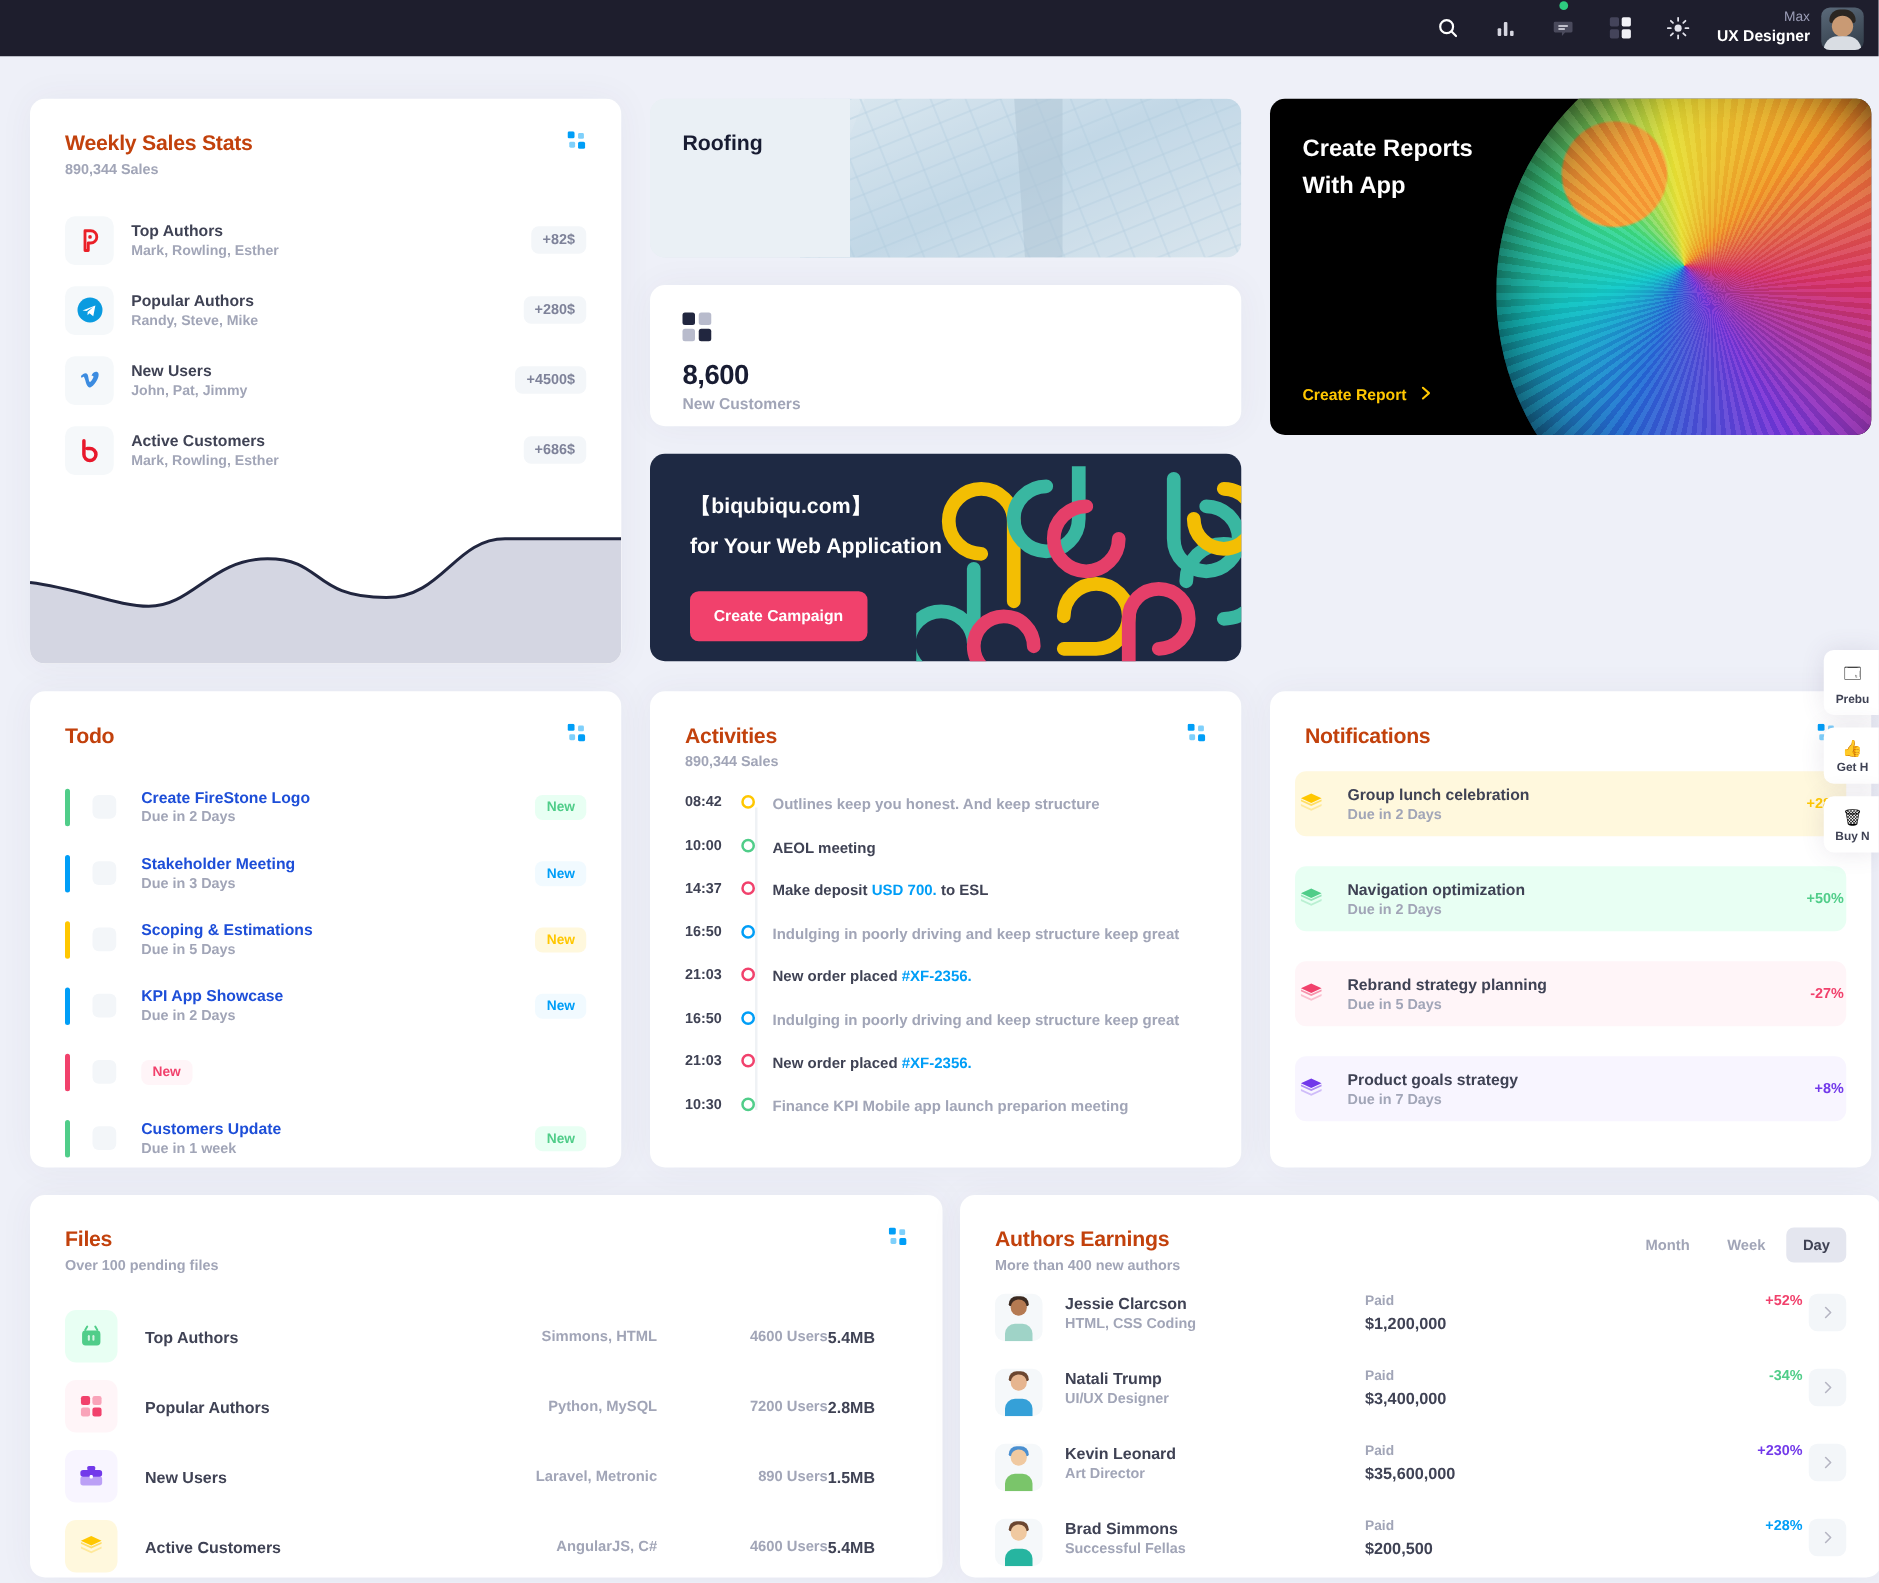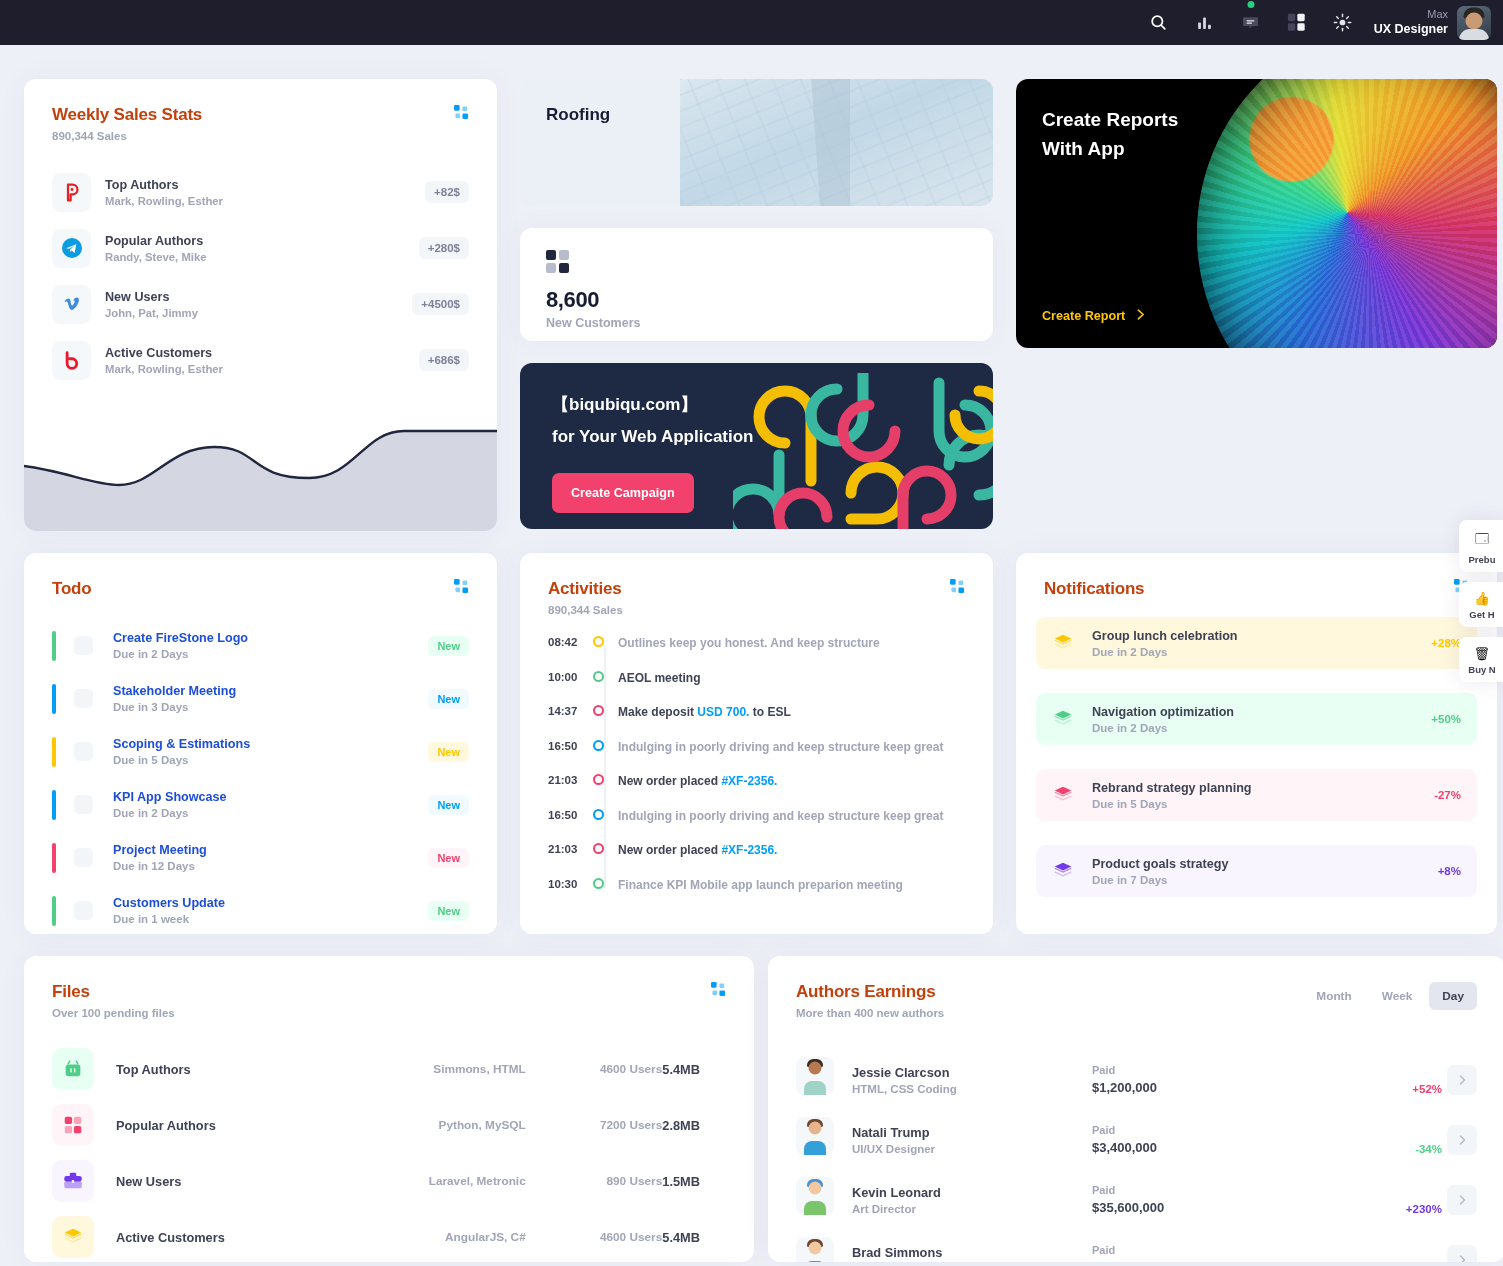--- a/index.html
+++ b/index.html
@@ -126,42 +126,42 @@
   .act-list { padding:20px 28px 0 28px; position:relative; }
   .act-line { position:absolute; left:84px; top:30px; bottom:24px; width:2px; background:#eff2f5;}
   .act-row { display:flex; align-items:flex-start; height:34.5px; position:relative; z-index:2;}
   .act-time { width:34px; font-size:11.5px; font-weight:bold; color:#3f4254; flex:none;}
   .act-dot { width:11px; height:11px; border-radius:50%; border:2.4px solid #000; background:#fff; margin:0 14px 0 11px; flex:none;}
   .act-text { font-size:12px; font-weight:600; }
   .act-text a { text-decoration:none; font-weight:bold; }
   
   #notifications-card { height:381px; }
   .ntf-list { padding:18px 20px 0 20px; }
-  .ntf-row { display:flex; align-items:center; height:52px; border-radius:9px; padding:0 16px; margin-bottom:24px;}
+  .ntf-row { display:flex; align-items:center; height:52px; border-radius:9px; padding:0 2px; margin-bottom:24px;}
   .ntf-ico { width:26px; margin-right:14px; flex:none; display:flex; align-items:center;}
   .ntf-txt { flex:1; }
   .ntf-name { font-size:12.6px; font-weight:bold; color:#3f4254;}
   .ntf-due { font-size:11.5px; color:#a1a5b7; margin-top:3px; font-weight:600;}
   .ntf-pct { font-size:11.5px; font-weight:bold;}
   
   .grid-bot { display:grid; grid-template-columns:730px 737px; gap:14px; margin-top:22px;}
   #files-card, #authors-card { height:306px; overflow:hidden;}
   .files-list { padding:22px 28px 0 28px; }
   .file-row { display:flex; align-items:center; height:56px; }
   .file-ico { width:42px; height:42px; border-radius:9px; display:flex; align-items:center; justify-content:center; margin-right:22px; flex:none;}
   .file-name { font-size:12.8px; font-weight:600; color:#3f4254; width:270px;}
   .file-tech { font-size:11.8px; color:#a1a5b7; font-weight:600; width:180px; text-align:right;}
   .file-users { font-size:11.8px; color:#a1a5b7; font-weight:600; width:150px; text-align:right;}
   .file-size { font-size:12.8px; font-weight:bold; color:#3f4254; width:70px; }
   
   .seg { display:flex; gap:4px; }
   .seg-btn { font-size:11.8px; font-weight:600; color:#a1a5b7; padding:7px 13px; border-radius:6px; cursor:pointer; background:transparent;}
   .seg-btn.active { background:#e4e6ef; color:#3f4254; font-weight:bold;}
   .auth-list { padding:16px 28px 0 28px; }
-  .auth-row { display:flex; align-items:flex-end; height:60px; }
+  .auth-row { display:flex; align-items:flex-start; height:60px; }
   .auth-av { width:38px; height:38px; border-radius:8px; background:#f5f8fa; margin-right:18px; flex:none; position:relative; overflow:hidden;}
   .auth-av .a-head { position:absolute; left:50%; top:30%; transform:translate(-50%,-50%); width:13px; height:13px; border-radius:50%;}
   .auth-av .a-hair { position:absolute; left:50%; top:17%; transform:translate(-50%,-50%); width:16px; height:8px; border-radius:8px 8px 2px 2px;}
   .auth-av .a-body { position:absolute; left:50%; bottom:0; transform:translateX(-50%); width:22px; height:14px; border-radius:8px 8px 0 0;}
   .auth-txt { width:240px; }
   .auth-name { font-size:12.8px; font-weight:bold; color:#3f4254;}
   .auth-role { font-size:11.5px; color:#a1a5b7; margin-top:3px; font-weight:600;}
   .auth-paid-lbl { font-size:11px; color:#a1a5b7; font-weight:600;}
   .auth-paid-val { font-size:13px; font-weight:bold; color:#3f4254; margin-top:4px;}
   .auth-paid { width:230px;}
@@ -457,24 +457,20 @@
   <div class="todo-chk"></div>
   <div class="todo-txt">
     <div class="todo-name">KPI App Showcase</div>
     <div class="todo-due">Due in 2 Days</div>
   </div>
   <div class="todo-badge" style="color:#009ef7;background:#f1faff">New</div>
           </div>
           <div class="todo-row">
             <div class="todo-bar" style="background:#f1416c"></div>
   <div class="todo-chk"></div>
-  <div class="todo-txt">
-    <div class="todo-name">Project Meeting</div>
-    <div class="todo-due">Due in 12 Days</div>
-  </div>
   <div class="todo-badge" style="color:#f1416c;background:#fff5f8">New</div>
           </div>
           <div class="todo-row">
             <div class="todo-bar" style="background:#50cd89"></div>
   <div class="todo-chk"></div>
   <div class="todo-txt">
     <div class="todo-name">Customers Update</div>
     <div class="todo-due">Due in 1 week</div>
   </div>
   <div class="todo-badge" style="color:#50cd89;background:#e8fff3">New</div>

